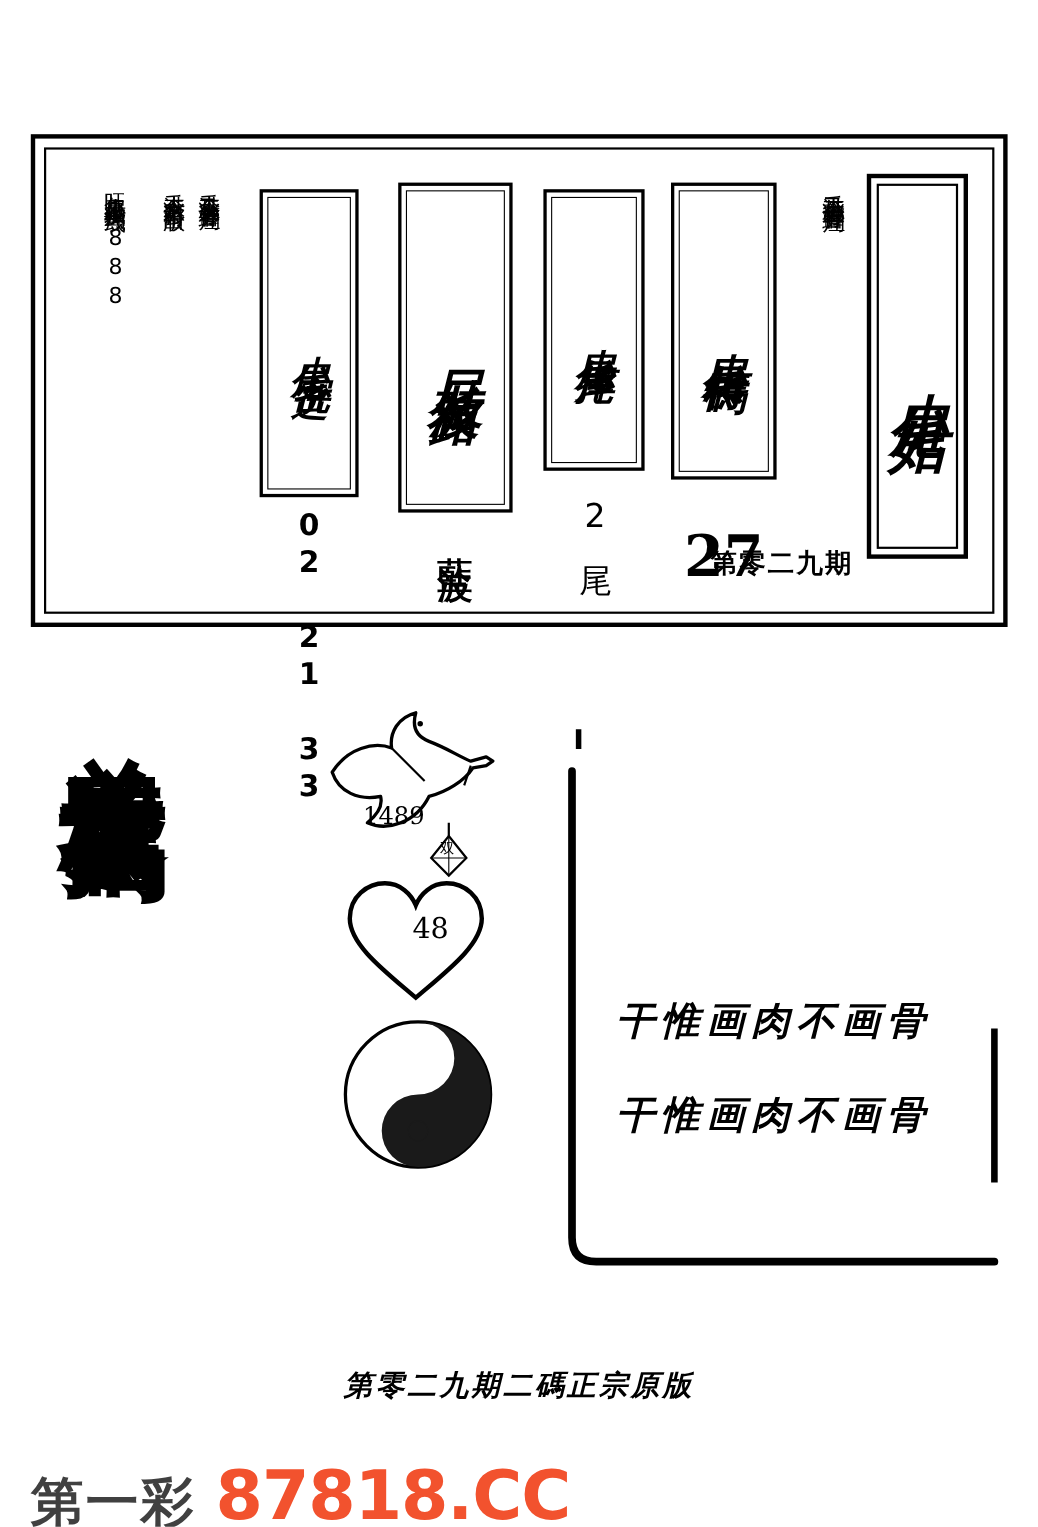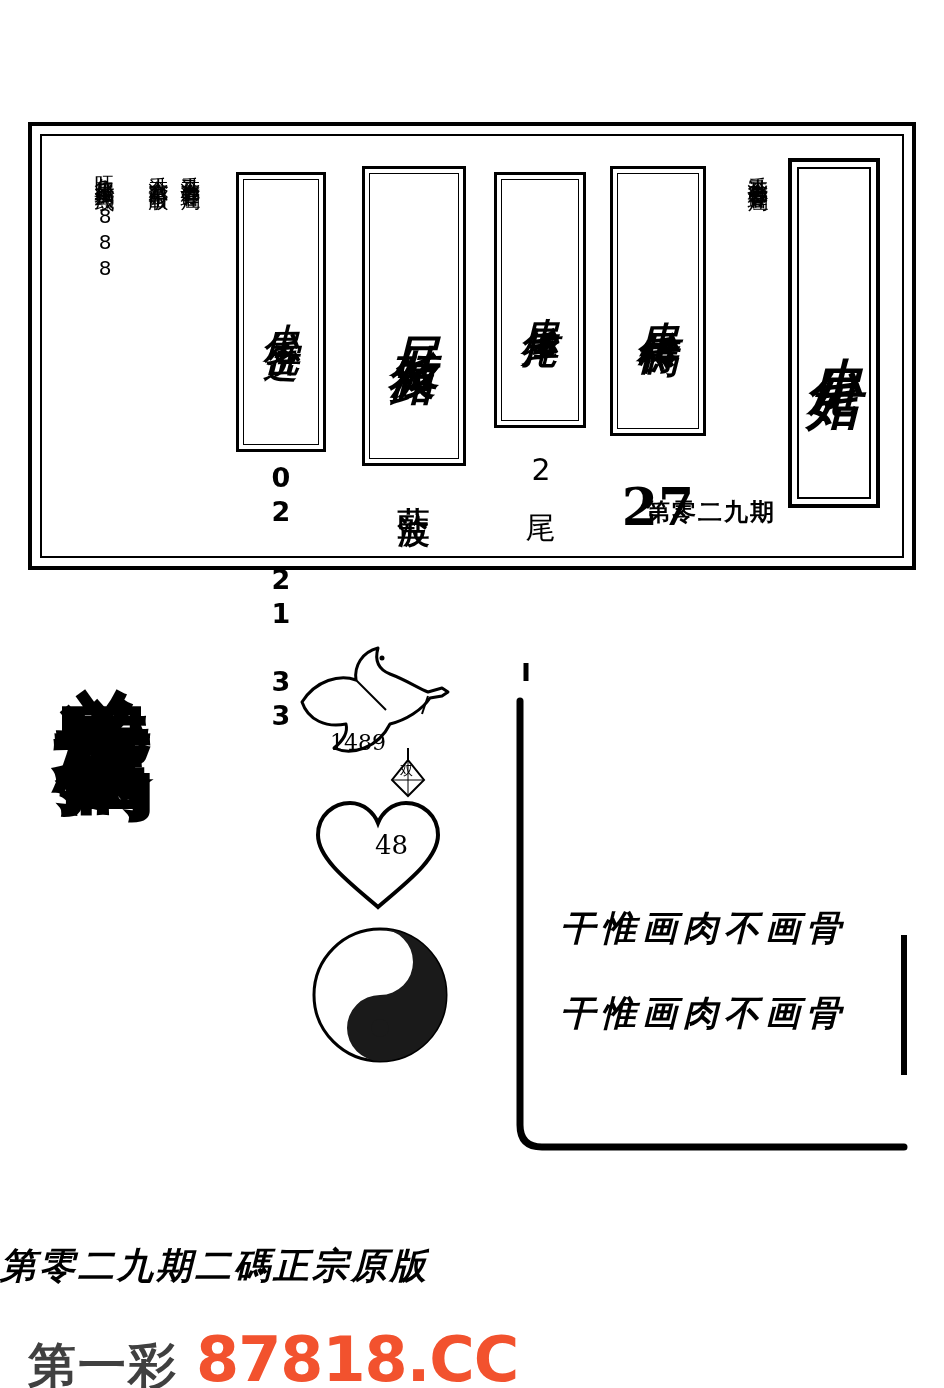--- a/index.html
+++ b/index.html
@@ -257,22 +257,22 @@
     margin-bottom: 38px;
     white-space: nowrap;
   }
 
   
   .footer-line {
     position: absolute;
     left: 0;
     top: 1242px;
     width: 944px;
-    text-align: left;
-    font-size: 36px;
+    text-align: center;
+    font-size: 26px;
     font-weight: bold;
     font-style: italic;
     letter-spacing: 3px;
     font-family: "DejaVu Serif", serif;
   }
   .brand {
     position: absolute;
     left: 28px;
     top: 1320px;
     display: flex;

